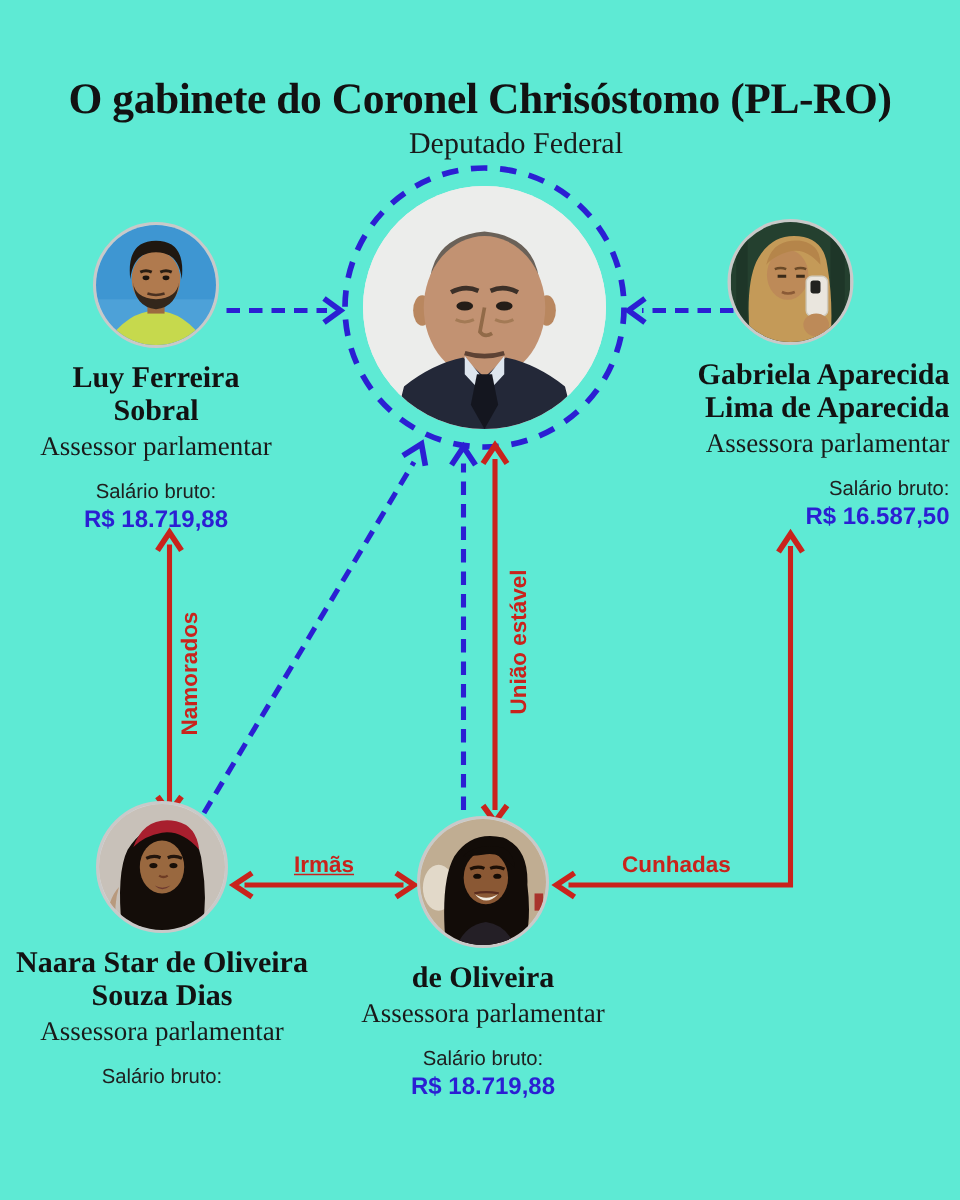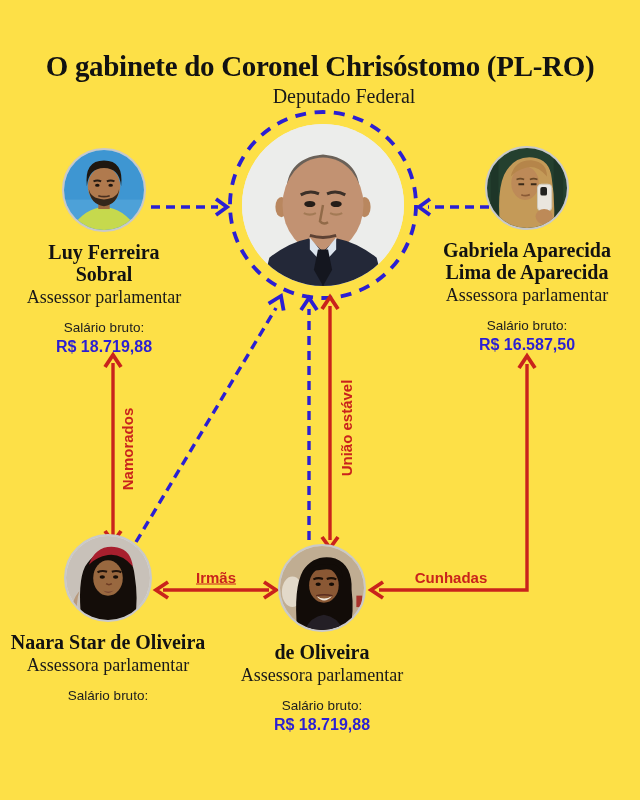--- a/index.html
+++ b/index.html
@@ -3,21 +3,21 @@
 <meta charset="utf-8">
 <style>
   :root{
     --accent-blue:#2b1fd3;
     --accent-red:#c9231c;
     --ink:#121212;
   }
   *{box-sizing:border-box;}
   html,body{margin:0;padding:0;background:#fff;}
   .canvas{
-    position:relative;width:640px;height:800px;background:#fde047;
+    position:relative;width:640px;height:800px;background:#5eead4;
     font-family:"Liberation Sans",sans-serif;overflow:hidden;margin:0 auto;
   }
   .title{
     position:absolute;top:50px;left:0;width:640px;text-align:center;
     font-family:"Liberation Serif",serif;font-weight:700;font-size:29px;
     color:var(--ink);letter-spacing:-0.3px;
   }
   .subtitle{
     position:absolute;top:85px;left:0;width:640px;text-align:center;
     font-family:"Liberation Serif",serif;font-size:20px;color:#1a1a1a;padding-left:48px;
@@ -137,21 +137,21 @@
     </div>
     <div class="name">
       <div>Luy Ferreira</div>
       <div>Sobral</div>
     </div>
     <div class="role">Assessor parlamentar</div>
     <div class="salary-label">Salário bruto:</div>
     <div class="salary-value">R$ 18.719,88</div>
   </div>
 
-  <div class="person" style="left:421px;top:146px;">
+  <div class="person" style="left:421px;top:146px;text-align:right;">
     <div class="photo" style="width:84px;height:84px;">
       <svg width="80" height="80" viewBox="0 0 84 84">
         <rect width="84" height="84" fill="#24402f"></rect>
         <rect x="4" width="8" height="84" fill="#1a3024" opacity="0.6"></rect>
         <rect x="70" width="10" height="84" fill="#1a3024" opacity="0.6"></rect>
         <path d="M14,84 Q10,46 18,28 Q28,8 48,10 Q66,12 68,32 Q72,56 70,84 Z" fill="#c49a58"></path>
         <ellipse cx="40" cy="37" rx="14.5" ry="17.5" fill="#bd8a58"></ellipse>
         <path d="M25,30 Q29,12 48,13 Q63,15 63,30 Q52,17 40,21 Q30,24 25,30 Z" fill="#b5854a"></path>
         <path d="M31,33 Q35,31.5 39,33 M45,33 Q49,31.5 53,33" stroke="#6b4a28" stroke-width="1.8" fill="none"></path>
         <path d="M33,38 L39,38 M46,38 L52,38" stroke="#3a2a18" stroke-width="2" fill="none"></path>
@@ -180,20 +180,21 @@
         <ellipse cx="44" cy="44" rx="15.5" ry="18.5" fill="#99683f"></ellipse>
         <path d="M33,38 Q38,35.5 43,37.5 M48,37.5 Q53,35.5 58,38" stroke="#23150c" stroke-width="2.2" fill="none"></path>
         <ellipse cx="38" cy="43" rx="2.8" ry="1.8" fill="#180f08"></ellipse>
         <ellipse cx="52" cy="43" rx="2.8" ry="1.8" fill="#180f08"></ellipse>
         <path d="M42,50 Q45,52 48,50" stroke="#6e3c24" stroke-width="1.6" fill="none"></path>
         <path d="M39,57 Q44,60 50,57 Q44,62 39,57 Z" fill="#6e3a30"></path>
       </svg>
     </div>
     <div class="name">
       <div>Naara Star de Oliveira</div>
+      <div>Souza Dias</div>
     </div>
     <div class="role">Assessora parlamentar</div>
     <div class="salary-label">Salário bruto:</div>
   </div>
 
   <div class="person" style="left:216px;top:544px;">
     <div class="photo" style="width:88px;height:88px;">
       <svg width="84" height="84" viewBox="0 0 88 88">
         <rect width="88" height="88" fill="#c0ad92"></rect>
         <ellipse cx="13" cy="48" rx="11" ry="16" fill="#e7e0d2" opacity="0.85"></ellipse>

